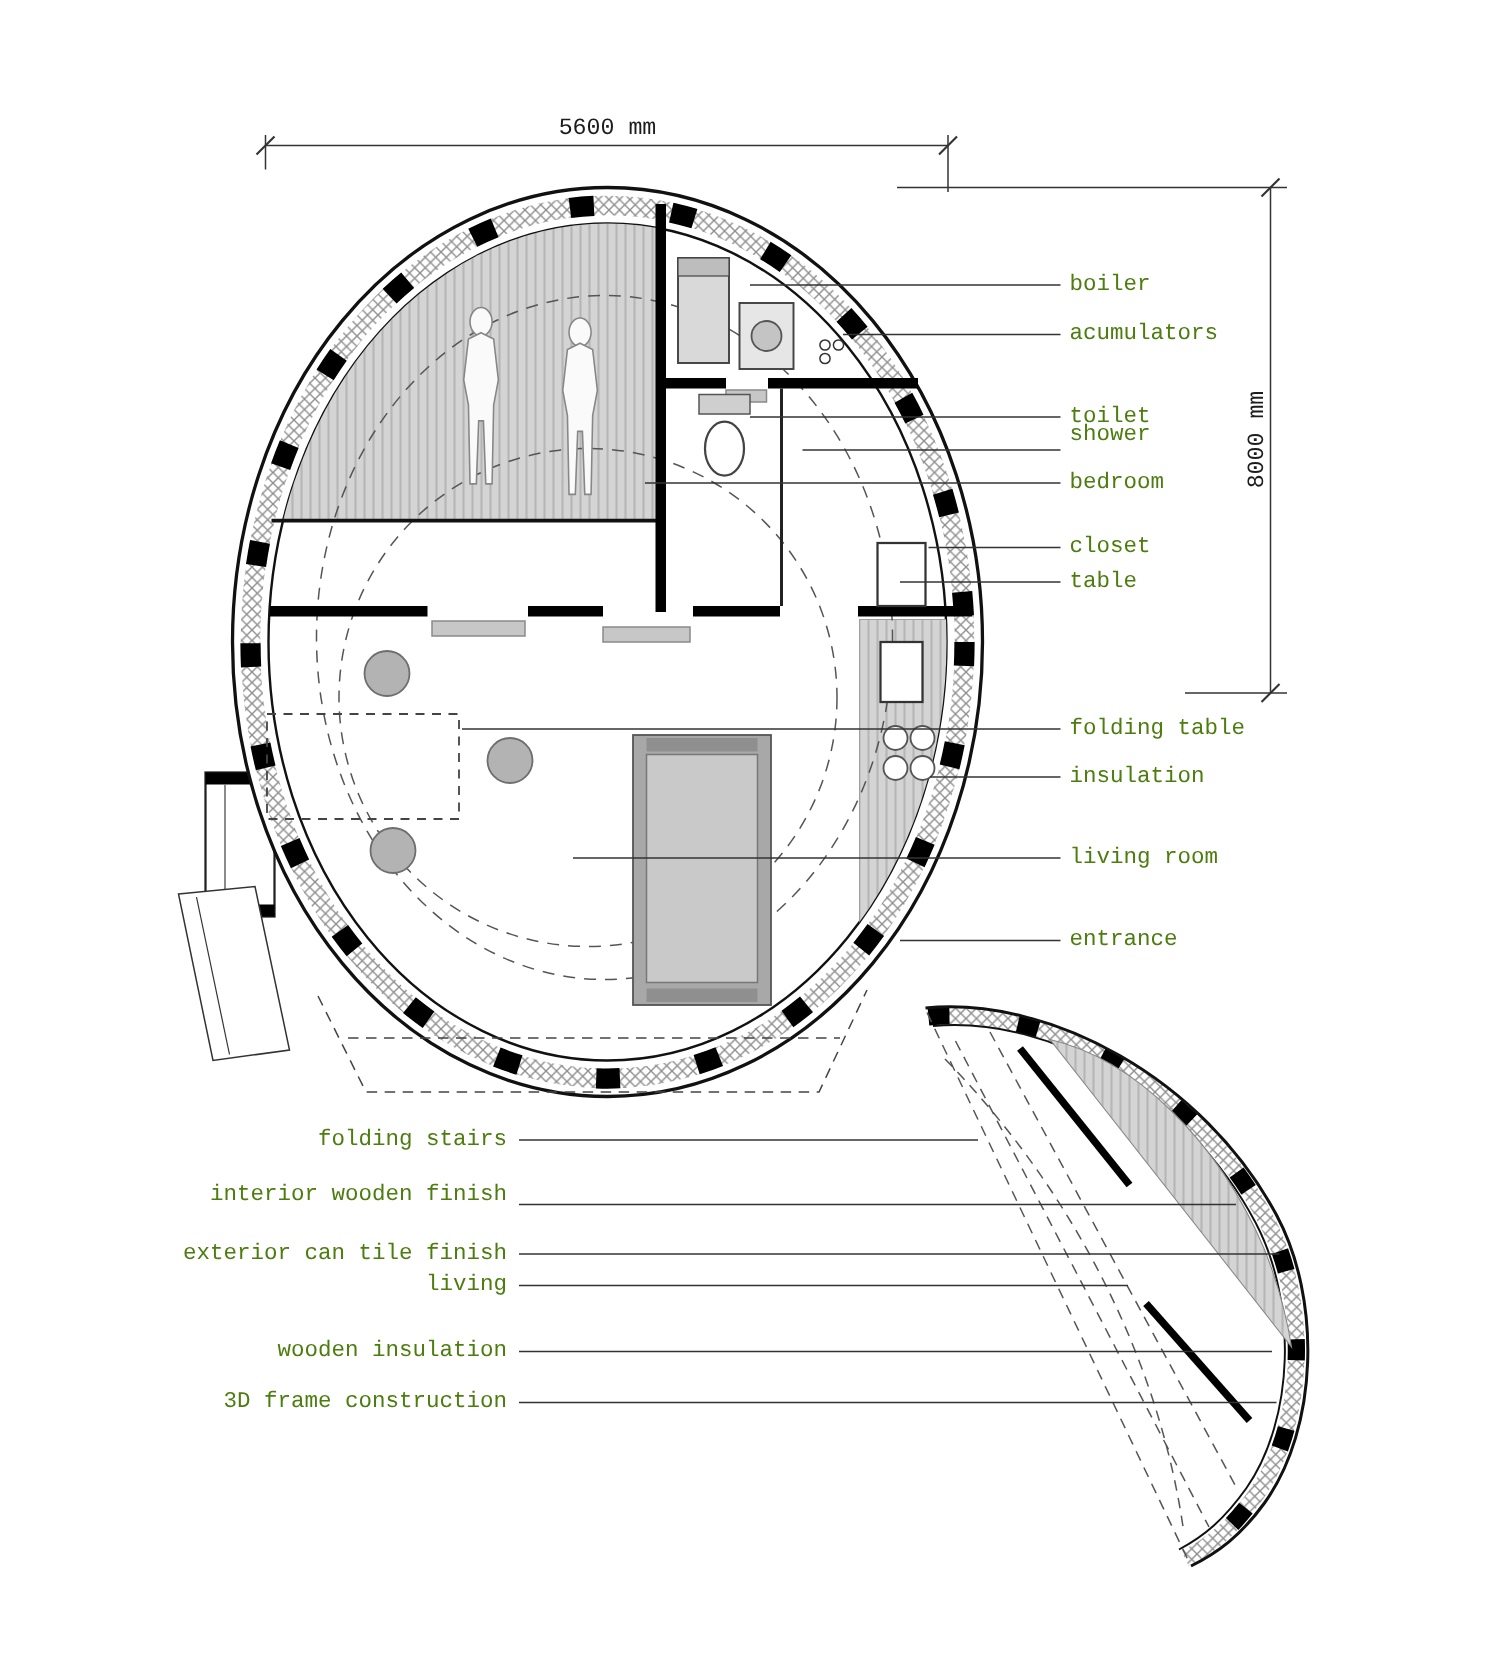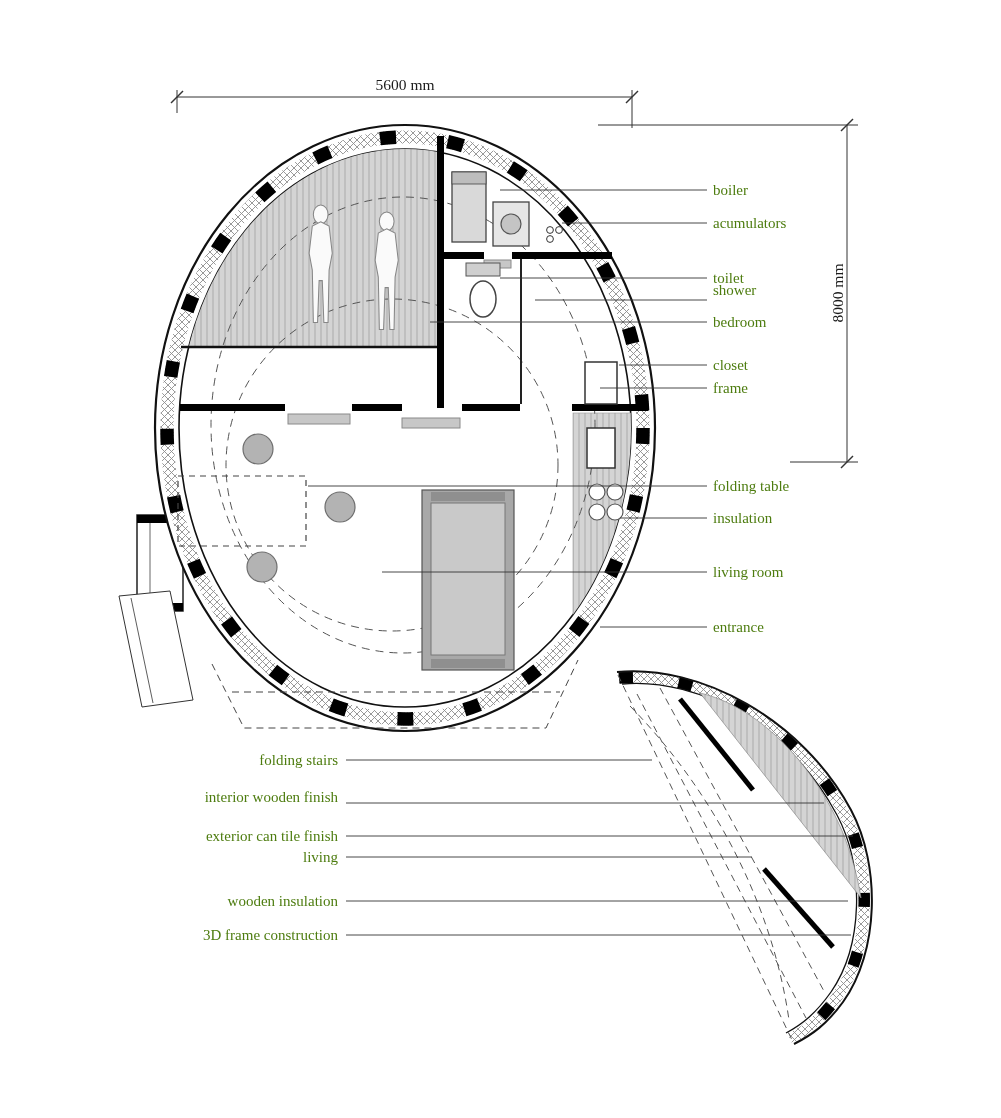--- a/index.html
+++ b/index.html
@@ -1,17 +1,17 @@
 <!DOCTYPE html>
 <html><head>
 <meta charset="utf-8">
 <style>
   html,body{margin:0;padding:0;background:#ffffff;}
   .canvas{position:relative;width:1001px;height:1118px;background:#fff;
-          font-family:Liberation Serif, serif;overflow:hidden;}
+          font-family:Liberation Mono, monospace;overflow:hidden;}
   .canvas svg{position:absolute;left:0;top:0;}
   .lbl{position:absolute;font-size:15px;line-height:18px;color:#4d7c0f;white-space:nowrap;}
   .right-col{left:713px;}
   .left-col{right:663px;text-align:left;}
   .dim{position:absolute;font-size:15.5px;color:#1c1c1c;}
 </style>
 </head>
 <body>
 
 <div class="canvas">
@@ -179,21 +179,21 @@
 
 <div class="dim" style="left:360px;top:76px;width:90px;text-align:center;">5600 mm</div>
 <div class="dim" style="left:796px;top:284px;width:84px;text-align:center;transform:rotate(-90deg);">8000 mm</div>
 
 <div class="lbl right-col" style="top:181px">boiler</div>
 <div class="lbl right-col" style="top:214px">acumulators</div>
 <div class="lbl right-col" style="top:269px">toilet</div>
 <div class="lbl right-col" style="top:281px">shower</div>
 <div class="lbl right-col" style="top:313px">bedroom</div>
 <div class="lbl right-col" style="top:356px">closet</div>
-<div class="lbl right-col" style="top:379px">frame</div>
+<div class="lbl right-col" style="top:379px">table</div>
 <div class="lbl right-col" style="top:477px">folding table</div>
 <div class="lbl right-col" style="top:509px">insulation</div>
 <div class="lbl right-col" style="top:563px">living room</div>
 <div class="lbl right-col" style="top:618px">entrance</div>
 
 <div class="lbl left-col" style="top:751px">folding stairs</div>
 <div class="lbl left-col" style="top:788px">interior wooden finish</div>
 <div class="lbl left-col" style="top:827px">exterior can tile finish</div>
 <div class="lbl left-col" style="top:848px">living</div>
 <div class="lbl left-col" style="top:892px">wooden insulation</div>

